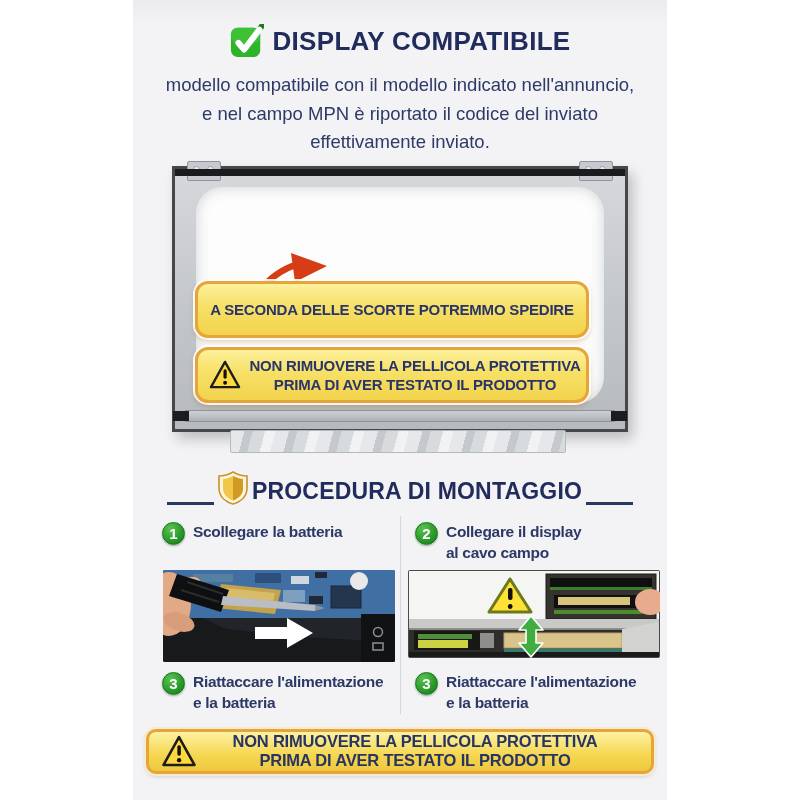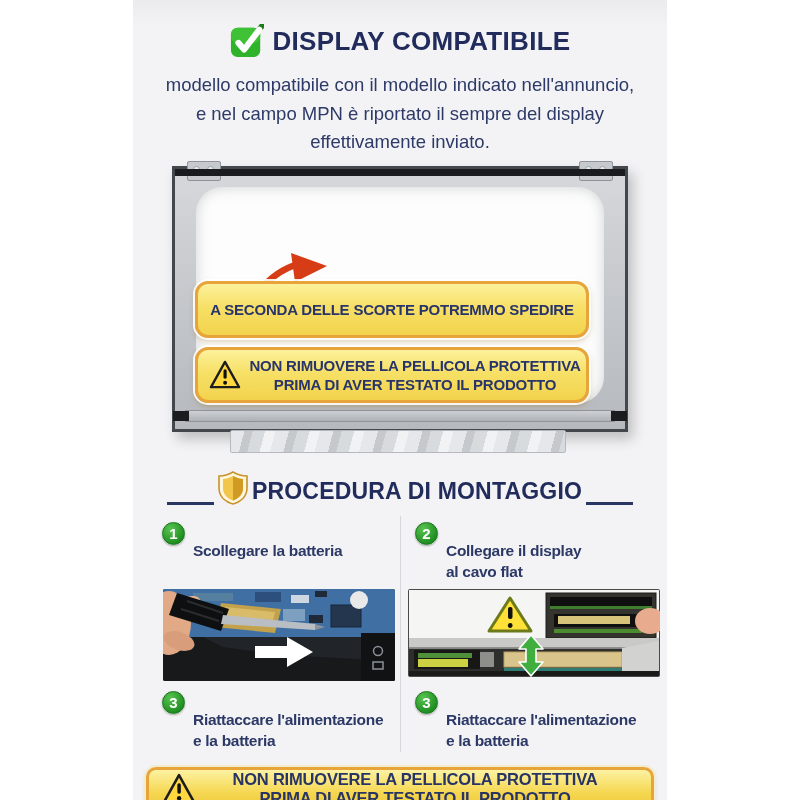--- a/index.html
+++ b/index.html
@@ -62,21 +62,21 @@
   .steps { position:relative; margin-top:7px; display:grid; grid-template-columns:267px 267px; }
   .vdiv { position:absolute; left:267px; top:4px; bottom:4px; width:1px; background:#d6d7db; }
   .stepcell { padding:9px 0 5px 0; display:flex; align-items:flex-start; }
   .stepcell.c1 { padding-left:29px; } .stepcell.c2 { padding-left:15px; }
   .num { width:23px; height:23px; border-radius:50%; flex:0 0 auto; margin-top:1px;
          background:radial-gradient(circle at 35% 28%, #58c351, #1d8c1f 75%);
          border:1px solid #177519; color:#fff; font-weight:bold; font-size:15px;
          display:flex; align-items:center; justify-content:center;
          box-shadow:0 1px 2px rgba(0,0,0,.3); }
   .steptxt { margin-left:8px; color:#2c3966; font-weight:bold; font-size:15.5px;
-             line-height:21px; letter-spacing:-.3px;margin-top:19px; }
+             line-height:21px; letter-spacing:-.3px; }
   .steptxt span { display:block; white-space:nowrap; }
   .imgcell { padding-top:2px; }
   .imgcell.c1 { padding-left:30px; } .imgcell.c2 { padding-left:8px; }
   .photo { display:block; border-radius:2px; }
 
   
   .banner { margin:11px auto 0; width:508px; height:45px; border:3px solid #e7a43b; border-radius:10px;
             background:linear-gradient(180deg,#fdf2a2,#f5d64f 60%,#eec93e);
             box-shadow:0 0 0 2px #f5eccd, 0 2px 5px rgba(0,0,0,.18);
             display:flex; align-items:center; }
@@ -95,21 +95,21 @@
       <rect x="1" y="4" width="31" height="31" rx="7" fill="#2fb32a"></rect>
       <rect x="1" y="4" width="31" height="16" rx="7" fill="#43c438" opacity="0.8"></rect>
       <path d="M30,7 L34,2" stroke="#1a7e16" stroke-width="6" stroke-linecap="round"></path>
       <path d="M9,20 L15,27 L31,6" fill="none" stroke="#ffffff" stroke-width="6.5" stroke-linecap="round" stroke-linejoin="round"></path>
     </svg>
     <h1>DISPLAY COMPATIBILE</h1>
   </div>
 
   <div class="intro">
     <span>modello compatibile con il modello indicato nell'annuncio,</span>
-    <span>e nel campo MPN è riportato il sempre del display</span>
+    <span>e nel campo MPN è riportato il codice del inviato</span>
     <span>effettivamente inviato.</span>
   </div>
 
   <div class="figure">
     <div class="panel">
       <div class="hinge l">
           <i></i>
           <i></i>
         </div>
       <div class="hinge r">
@@ -166,21 +166,21 @@
       <div class="num">1</div>
       <div class="steptxt">
         <span>Scollegare la batteria</span>
       </div>
     </div>
 
     <div class="stepcell c2">
       <div class="num">2</div>
       <div class="steptxt">
         <span>Collegare il display</span>
-        <span>al cavo flat</span>
+        <span>al cavo campo</span>
       </div>
     </div>
 
     <div class="imgcell c1">
       <svg class="photo" width="232" height="92" viewBox="0 0 232 92">
         <rect width="232" height="92" fill="#1c1f22"></rect>
         <rect x="0" y="0" width="232" height="48" fill="#3f6fa3"></rect>
         <rect x="30" y="4" width="40" height="8" fill="#56809f"></rect>
         <rect x="92" y="3" width="26" height="10" fill="#2c4f7d"></rect>
         <rect x="128" y="6" width="18" height="8" fill="#cfd8e2"></rect>

